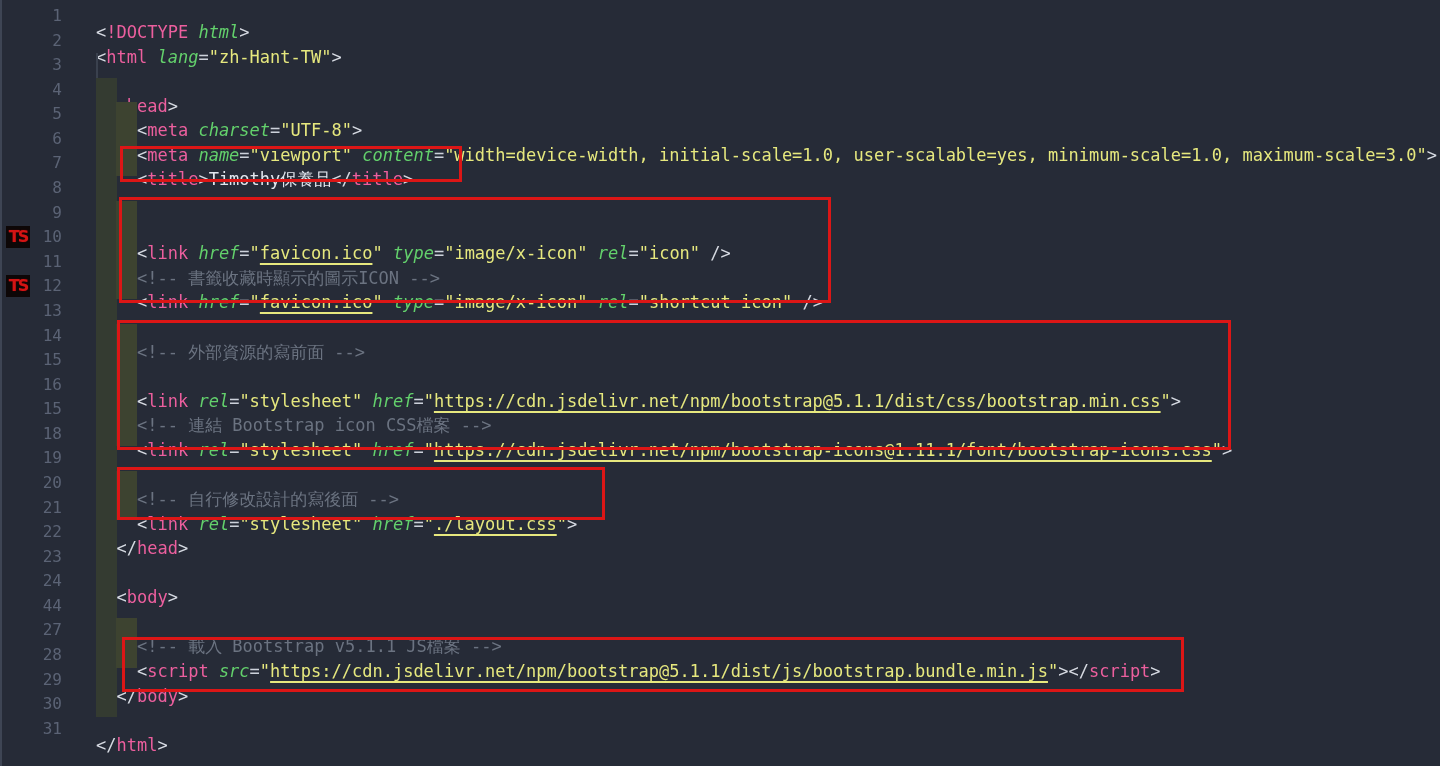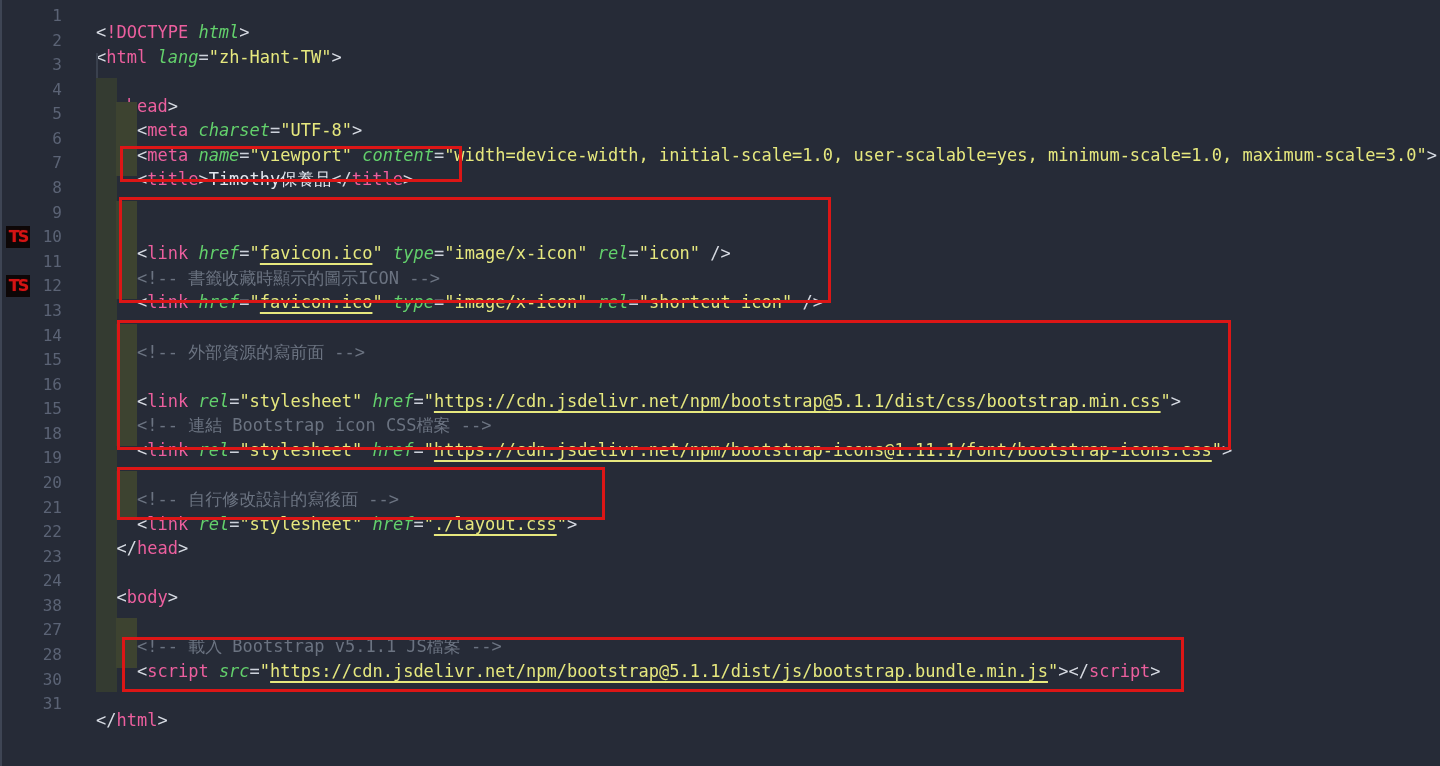--- a/index.html
+++ b/index.html
@@ -67,23 +67,24 @@
       <div class="row"><span class="ln">15</span><span class="chunk c0" style="left: 96px;"></span><span class="chunk c1" style="left: 116.46px;"></span></div>
       <div class="row"><span class="ln">16</span><span class="chunk c0" style="left: 96px;"></span><span class="chunk c1" style="left: 116.46px;"></span><span class="code">    <span class="sg-p">&lt;</span><span class="sg-tag">link</span><span class="sg-p"> </span><span class="sg-attr">rel</span><span class="sg-eq">=</span><span class="sg-str">"stylesheet"</span><span class="sg-p"> </span><span class="sg-attr">href</span><span class="sg-eq">=</span><span class="sg-str">"</span><span class="sg-link">https://cdn.jsdelivr.net/npm/bootstrap@5.1.1/dist/css/bootstrap.min.css</span><span class="sg-str">"</span><span class="sg-p">&gt;</span></span></div>
       <div class="row"><span class="ln">15</span><span class="chunk c0" style="left: 96px;"></span><span class="chunk c1" style="left: 116.46px;"></span><span class="code">    <span class="sg-com">&lt;!-- 連結 Bootstrap icon CSS檔案 --&gt;</span></span></div>
       <div class="row"><span class="ln">18</span><span class="chunk c0" style="left: 96px;"></span><span class="chunk c1" style="left: 116.46px;"></span><span class="code">    <span class="sg-p">&lt;</span><span class="sg-tag">link</span><span class="sg-p"> </span><span class="sg-attr">rel</span><span class="sg-eq">=</span><span class="sg-str">"stylesheet"</span><span class="sg-p"> </span><span class="sg-attr">href</span><span class="sg-eq">=</span><span class="sg-str">"</span><span class="sg-link">https://cdn.jsdelivr.net/npm/bootstrap-icons@1.11.1/font/bootstrap-icons.css</span><span class="sg-str">"</span><span class="sg-p">&gt;</span></span></div>
       <div class="row"><span class="ln">19</span><span class="chunk c0" style="left: 96px;"></span><span class="code"></span></div>
       <div class="row"><span class="ln">20</span><span class="chunk c0" style="left: 96px;"></span><span class="chunk c1" style="left: 116.46px;"></span><span class="code">    <span class="sg-com">&lt;!-- 自行修改設計的寫後面 --&gt;</span></span></div>
       <div class="row"><span class="ln">21</span><span class="chunk c0" style="left: 96px;"></span><span class="chunk c1" style="left: 116.46px;"></span><span class="code">    <span class="sg-p">&lt;</span><span class="sg-tag">link</span><span class="sg-p"> </span><span class="sg-attr">rel</span><span class="sg-eq">=</span><span class="sg-str">"stylesheet"</span><span class="sg-p"> </span><span class="sg-attr">href</span><span class="sg-eq">=</span><span class="sg-str">"</span><span class="sg-link">./layout.css</span><span class="sg-str">"</span><span class="sg-p">&gt;</span></span></div>
       <div class="row"><span class="ln">22</span><span class="chunk c0" style="left: 96px;"></span><span class="code">  <span class="sg-p">&lt;/</span><span class="sg-tag">head</span><span class="sg-p">&gt;</span></span></div>
       <div class="row"><span class="ln">23</span><span class="chunk c0" style="left: 96px;"></span><span class="code"></span></div>
       <div class="row"><span class="ln">24</span><span class="chunk c0" style="left: 96px;"></span><span class="code">  <span class="sg-p">&lt;</span><span class="sg-tag">body</span><span class="sg-p">&gt;</span></span></div>
-      <div class="row"><span class="ln">38</span><span class="chunk c0" style="left: 96px;"></span><span class="code"></span></div>
+      <div class="row"><span class="ln">44</span><span class="chunk c0" style="left: 96px;"></span><span class="code"></span></div>
       <div class="row"><span class="ln">27</span><span class="chunk c0" style="left: 96px;"></span><span class="chunk c1" style="left: 116.46px;"></span><span class="code">    <span class="sg-com">&lt;!-- 載入 Bootstrap v5.1.1 JS檔案 --&gt;</span></span></div>
       <div class="row"><span class="ln">28</span><span class="chunk c0" style="left: 96px;"></span><span class="chunk c1" style="left: 116.46px;"></span><span class="code">    <span class="sg-p">&lt;</span><span class="sg-tag">script</span><span class="sg-p"> </span><span class="sg-attr">src</span><span class="sg-eq">=</span><span class="sg-str">"</span><span class="sg-link">https://cdn.jsdelivr.net/npm/bootstrap@5.1.1/dist/js/bootstrap.bundle.min.js</span><span class="sg-str">"</span><span class="sg-p">&gt;</span><span class="sg-p">&lt;/</span><span class="sg-tag">script</span><span class="sg-p">&gt;</span></span></div>
+      <div class="row"><span class="ln">29</span><span class="chunk c0" style="left: 96px;"></span><span class="code">  <span class="sg-p">&lt;/</span><span class="sg-tag">body</span><span class="sg-p">&gt;</span></span></div>
       <div class="row"><span class="ln">30</span><span class="chunk c0" style="left: 96px;"></span><span class="code"></span></div>
       <div class="row"><span class="ln">31</span><span class="code"><span class="sg-p">&lt;/</span><span class="sg-tag">html</span><span class="sg-p">&gt;</span></span></div>
     </div>
   <div id="annotation-layer">
       <div class="annotation" style="left: 120px; top: 146px; width: 342px; height: 36px;"></div>
       <div class="annotation" style="left: 119px; top: 197px; width: 712px; height: 106px;"></div>
       <div class="annotation" style="left: 117px; top: 320px; width: 1114px; height: 130px;"></div>
       <div class="annotation" style="left: 117px; top: 467px; width: 488px; height: 53px;"></div>
       <div class="annotation" style="left: 122px; top: 637px; width: 1062px; height: 55px;"></div>
     </div>

